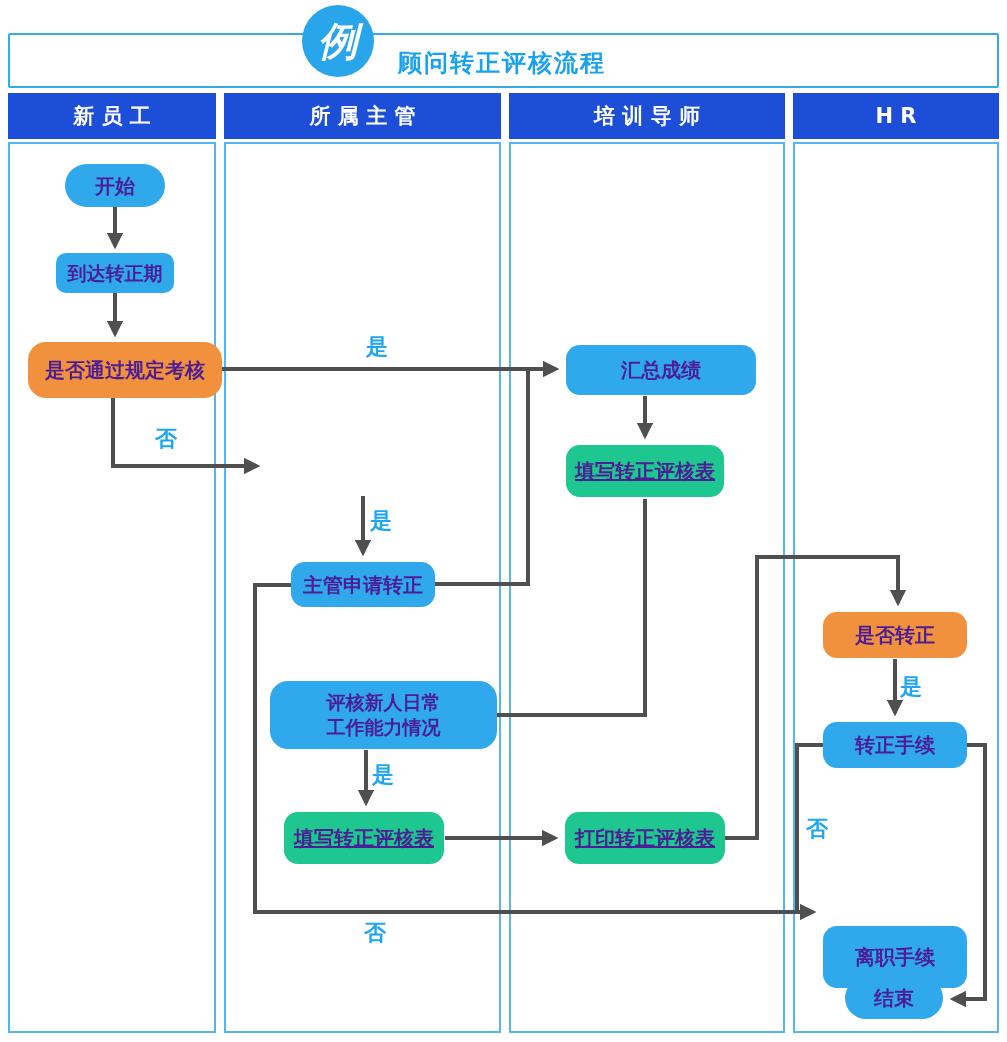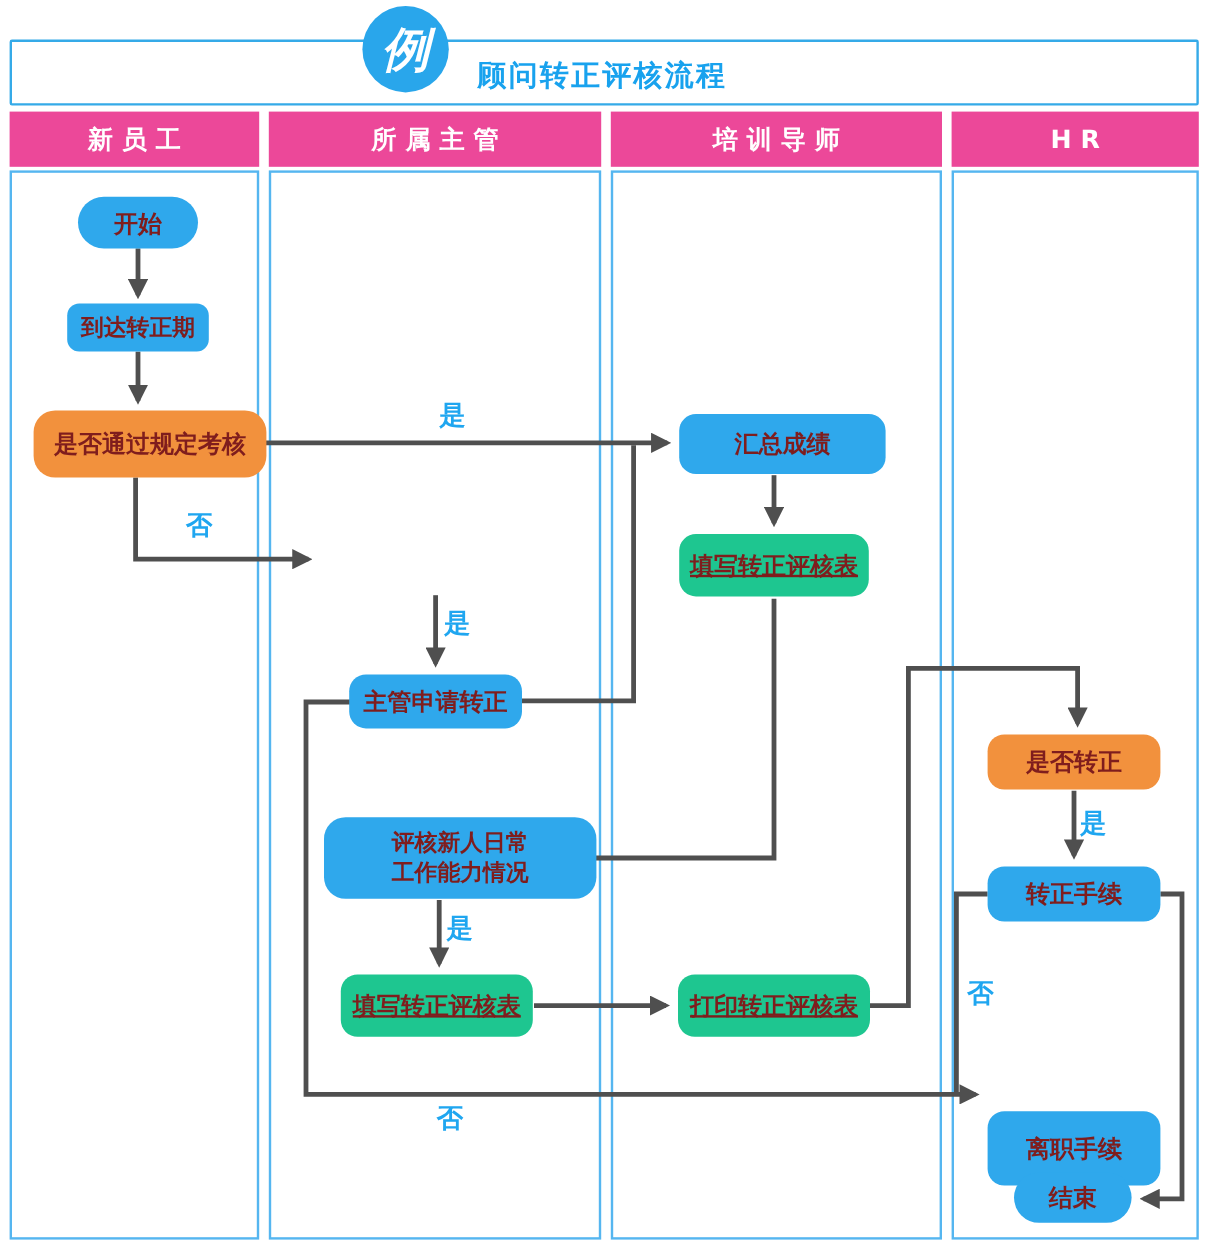--- a/index.html
+++ b/index.html
@@ -16,35 +16,35 @@
     position:absolute;left:398px;top:47px;width:420px;
     color:#18a2ee;font-size:24px;font-weight:bold;letter-spacing:2px;
   }
   .badge{
     position:absolute;left:302px;top:5px;width:72px;height:72px;border-radius:50%;
     background:#29a6eb;display:flex;align-items:center;justify-content:center;
   }
   .badge span{color:#ffffff;font-size:40px;font-weight:bold;font-style:italic;}
   
   .lane-head{
-    position:absolute;top:93px;height:46px;background:#ec4899;
+    position:absolute;top:93px;height:46px;background:#1d4ed8;
     display:flex;align-items:center;justify-content:center;
     color:#ffffff;font-size:21px;font-weight:bold;letter-spacing:0.35em;text-indent:0.35em;
   }
   .lane-body{
     position:absolute;top:142px;height:891px;background:#ffffff;
     border:2px solid #55b6f0;box-sizing:border-box;
   }
   
   svg.wires{position:absolute;left:0;top:0;pointer-events:none;}
   svg.wires path{stroke:#4f4f4f;stroke-width:4;fill:none;}
   
   .node{
     position:absolute;display:flex;align-items:center;justify-content:center;
-    color:#7f1d1d;font-size:20px;font-weight:bold;text-align:center;
+    color:#4c1d95;font-size:20px;font-weight:bold;text-align:center;
     border-radius:14px;box-sizing:border-box;line-height:1.3;
   }
   .node.pill{border-radius:999px;}
   .node.blue{background:#2fa8ec;}
   .node.orange{background:#f2913d;}
   .node.green{background:#1ec690;text-decoration:underline;}
   .node.lg{border-radius:18px;}
   .node.two-line{white-space:pre-line;font-size:19px;}
   
   .edge-label{
@@ -98,21 +98,21 @@
 
   <div class="node pill blue" style="left:65px;top:164px;width:100px;height:43px;">开始</div>
   <div class="node blue" style="left:56px;top:253px;width:118px;height:40px;font-size:19px;border-radius:10px;">到达转正期</div>
   <div class="node orange lg" style="left:28px;top:342px;width:194px;height:56px;">是否通过规定考核</div>
 
   <div class="node blue" style="left:291px;top:562px;width:144px;height:45px;">主管申请转正</div>
   <div class="node blue lg two-line" style="left:270px;top:681px;width:227px;height:68px;">评核新人日常
 工作能力情况</div>
   <div class="node green" style="left:284px;top:812px;width:160px;height:52px;">填写转正评核表</div>
 
-  <div class="node blue" style="left:566px;top:345px;width:172px;height:50px;">汇总成绩</div>
+  <div class="node blue" style="left:566px;top:345px;width:190px;height:50px;">汇总成绩</div>
   <div class="node green" style="left:566px;top:445px;width:158px;height:52px;">填写转正评核表</div>
   <div class="node green" style="left:565px;top:812px;width:160px;height:52px;">打印转正评核表</div>
 
   <div class="node orange" style="left:823px;top:612px;width:144px;height:46px;">是否转正</div>
   <div class="node blue" style="left:823px;top:722px;width:144px;height:46px;">转正手续</div>
   <div class="node blue" style="left:823px;top:926px;width:144px;height:62px;">离职手续</div>
   <div class="node pill blue" style="left:845px;top:977px;width:98px;height:42px;">结束</div>
 
   <span class="edge-label" style="left:366px;top:336px;">是</span>
   <span class="edge-label" style="left:155px;top:428px;">否</span>

